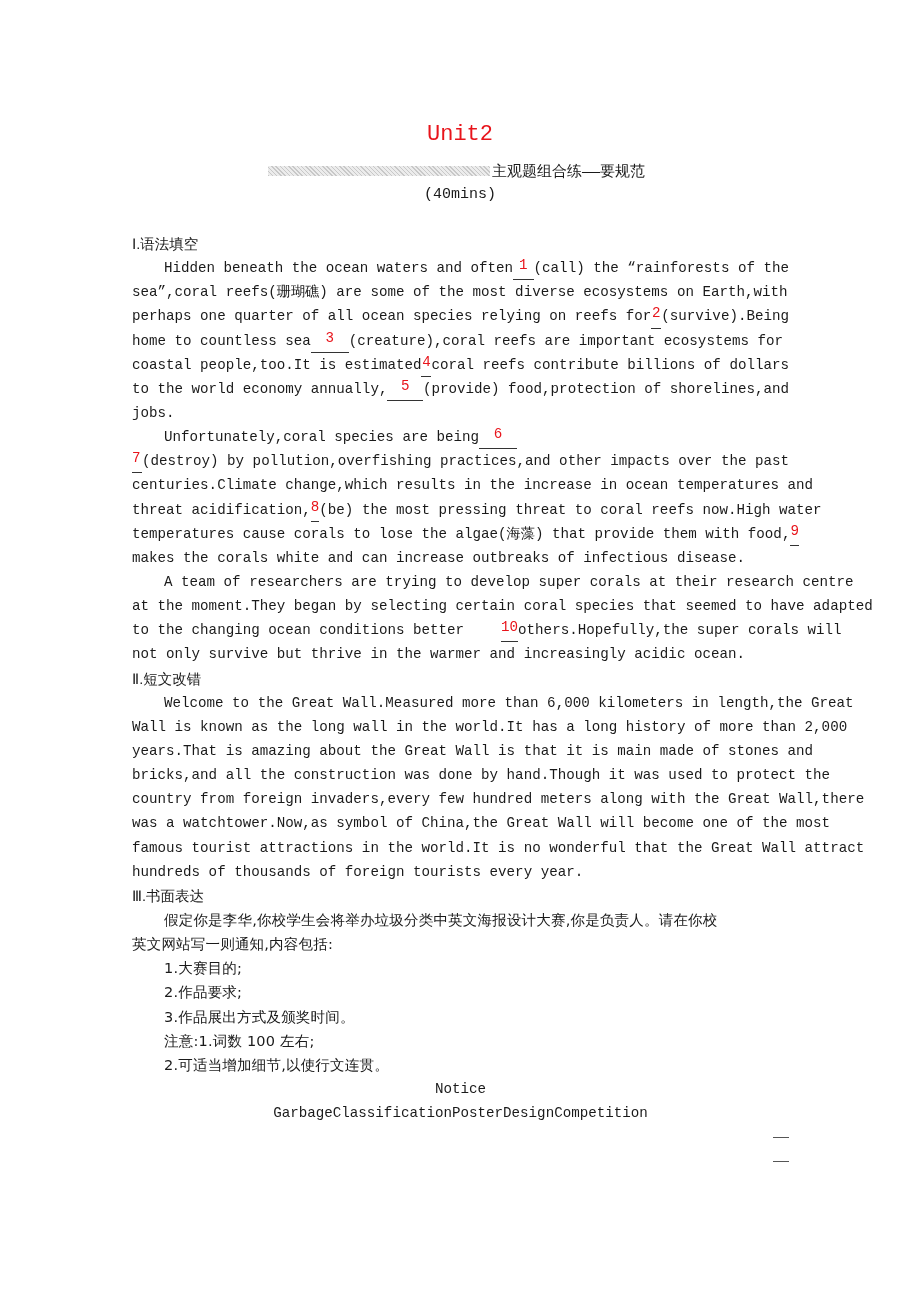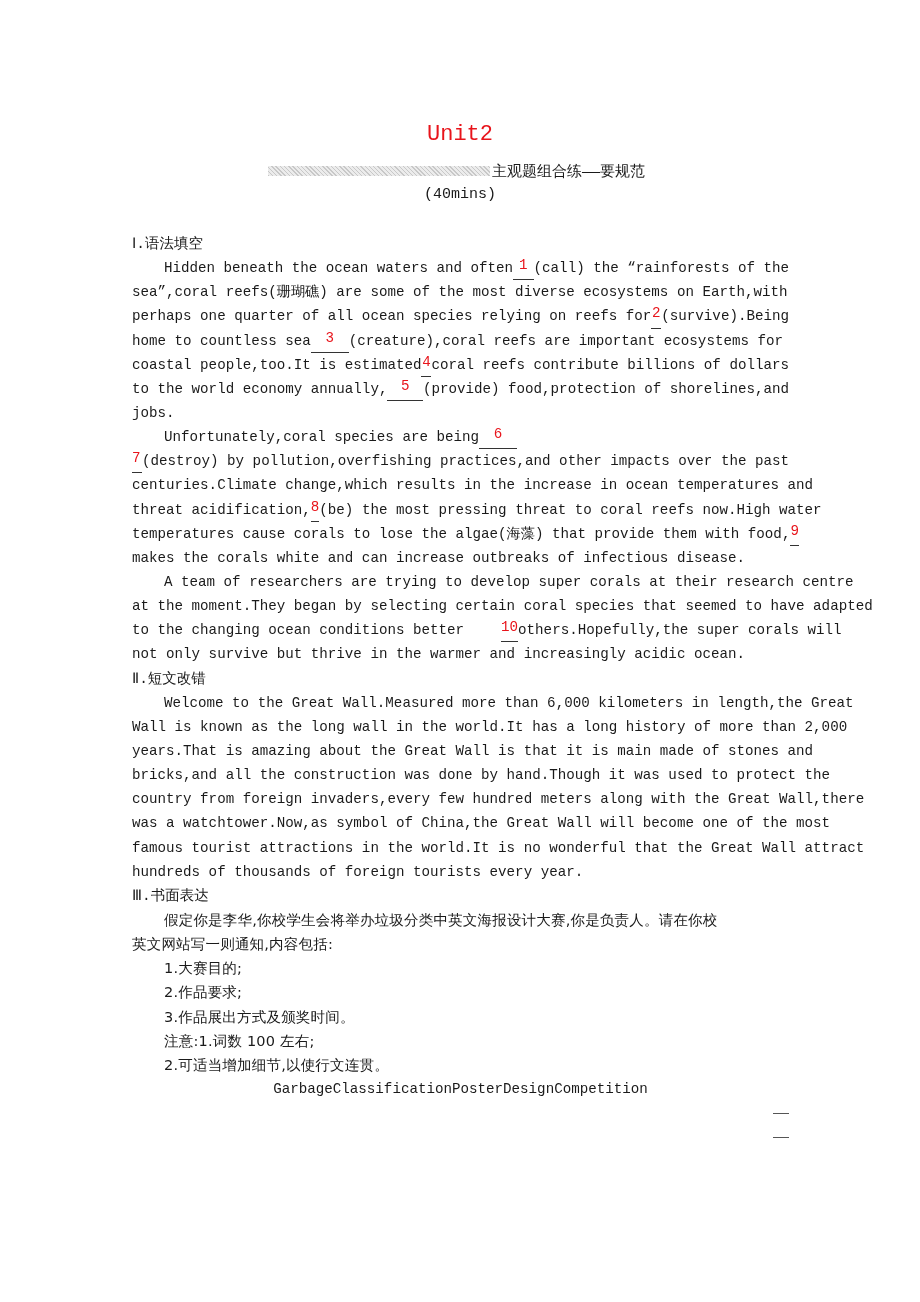--- a/index.html
+++ b/index.html
@@ -13,21 +13,21 @@
   .hatch { width:222px; height:10px; margin-right:2px;
            background:repeating-linear-gradient(45deg,#c8c8c8 0 1px,#ececec 1px 3px); }
   .time { position:absolute; top:186px; left:0; width:920px; text-align:center; font-size:15px; }
   .body { position:absolute; left:132px; top:232px; width:657px; font-size:14.2px; line-height:24.15px; }
   .line { white-space:nowrap; height:24.15px; display:flex; }
   .line.left { justify-content:flex-start; }
   .line.center { justify-content:center; }
   .line.right { justify-content:flex-end; }
   .ind { padding-left:32px; }
   .ind2 { padding-left:32px; }
-  .head { font-family:Liberation Mono, monospace; font-size:14.5px; }
+  .head { font-family:Liberation Sans, sans-serif; font-size:14.5px; }
   .cn { font-family:"DejaVu Sans",sans-serif; font-size:14.5px; letter-spacing:0.2px; }
   .blank { display:inline-block; border-bottom:1px solid #333; color:#e8141b; text-align:center;
            line-height:18px; }
   .w45 { width:44px; } .w38 { width:38px; } .w22 { width:22px; } .w48 { width:48px;margin-left:37px; } .w18 { width:20px; text-align:right; }
   .dash { display:inline-block; width:16px; border-top:1px solid #555; margin-top:12px; }
 </style>
 </head>
 <body>
 
 <div class="page">
@@ -122,20 +122,21 @@
     <div class="line left">hundreds of thousands of foreign tourists every year.</div>
 
     <div class="line left head">Ⅲ.书面表达</div>
     <div class="line left ind cn">假定你是李华,你校学生会将举办垃圾分类中英文海报设计大赛,你是负责人。请在你校</div>
     <div class="line left cn">英文网站写一则通知,内容包括:</div>
     <div class="line left ind2 cn">1.大赛目的;</div>
     <div class="line left ind2 cn">2.作品要求;</div>
     <div class="line left ind2 cn">3.作品展出方式及颁奖时间。</div>
     <div class="line left ind2 cn">注意:1.词数 100 左右;</div>
     <div class="line left ind2 cn">2.可适当增加细节,以使行文连贯。</div>
+    <div class="line center">Notice</div>
     <div class="line center">GarbageClassificationPosterDesignCompetition</div>
     <div class="line right">
         <span class="dash"></span>
       </div>
     <div class="line right">
         <span class="dash"></span>
       </div>
   </div>
 </div>
 

